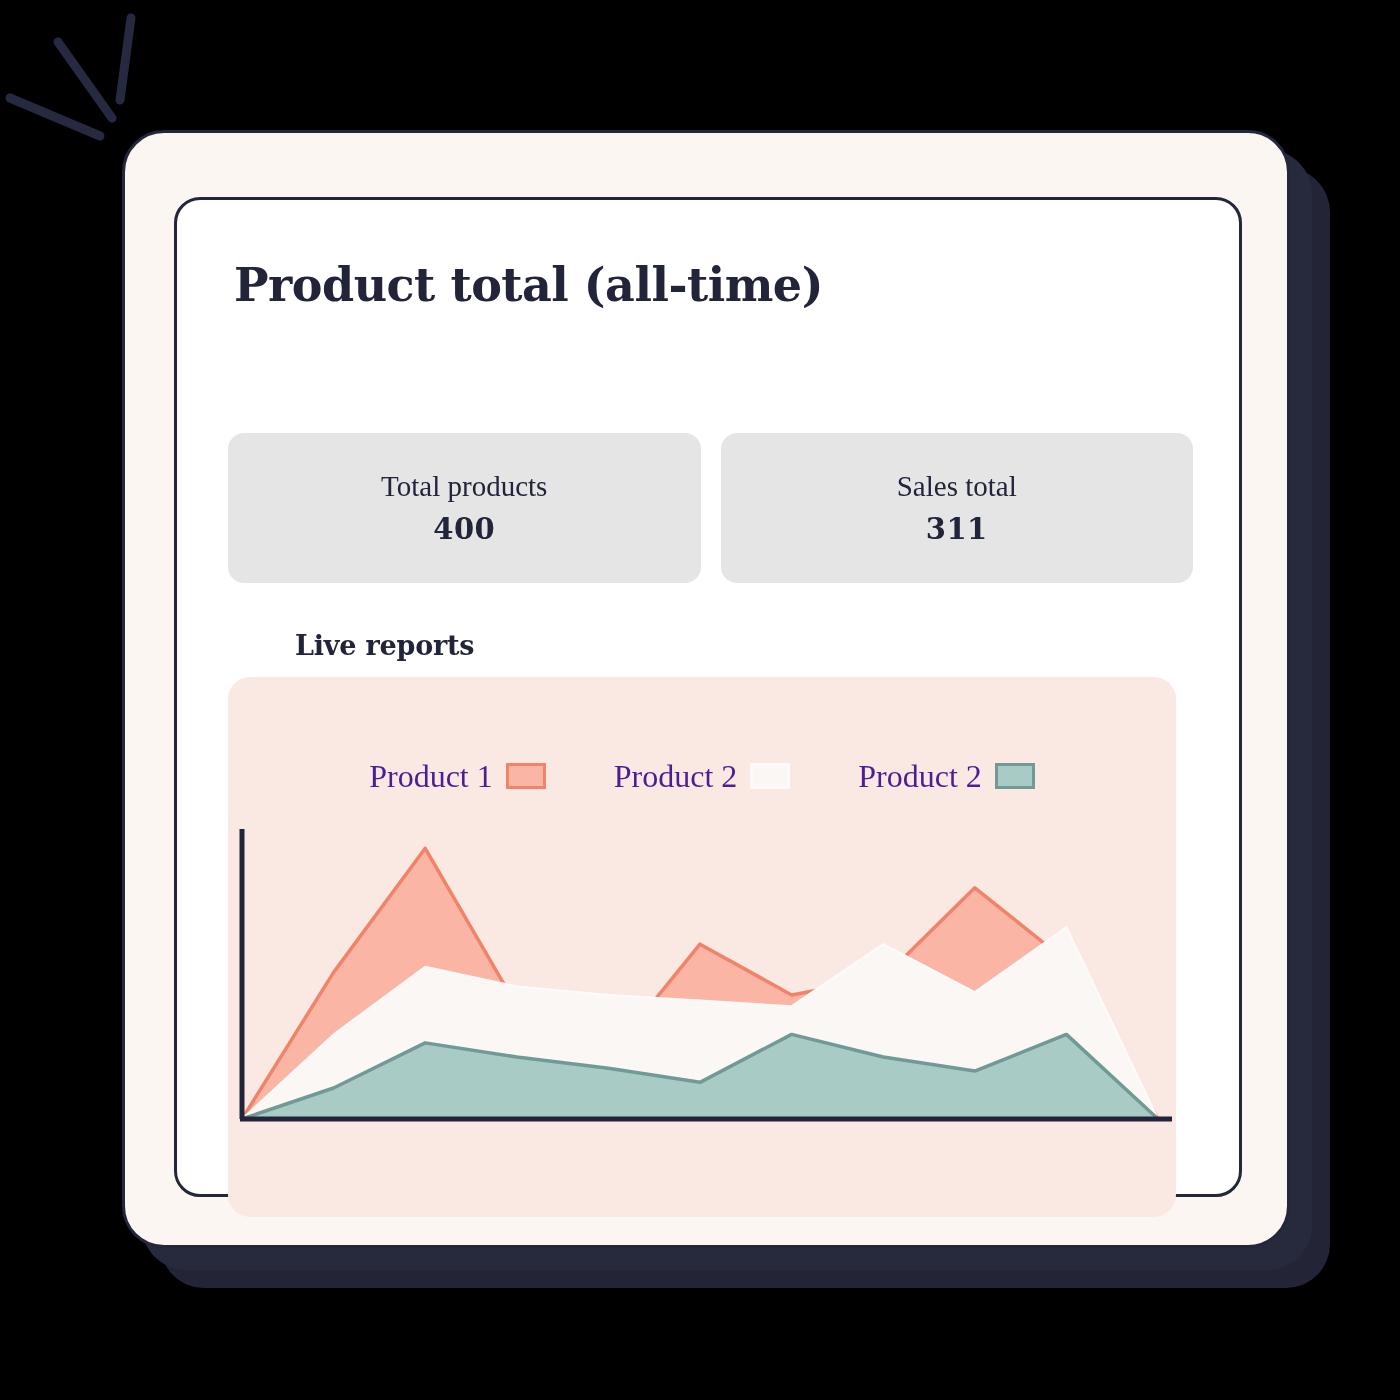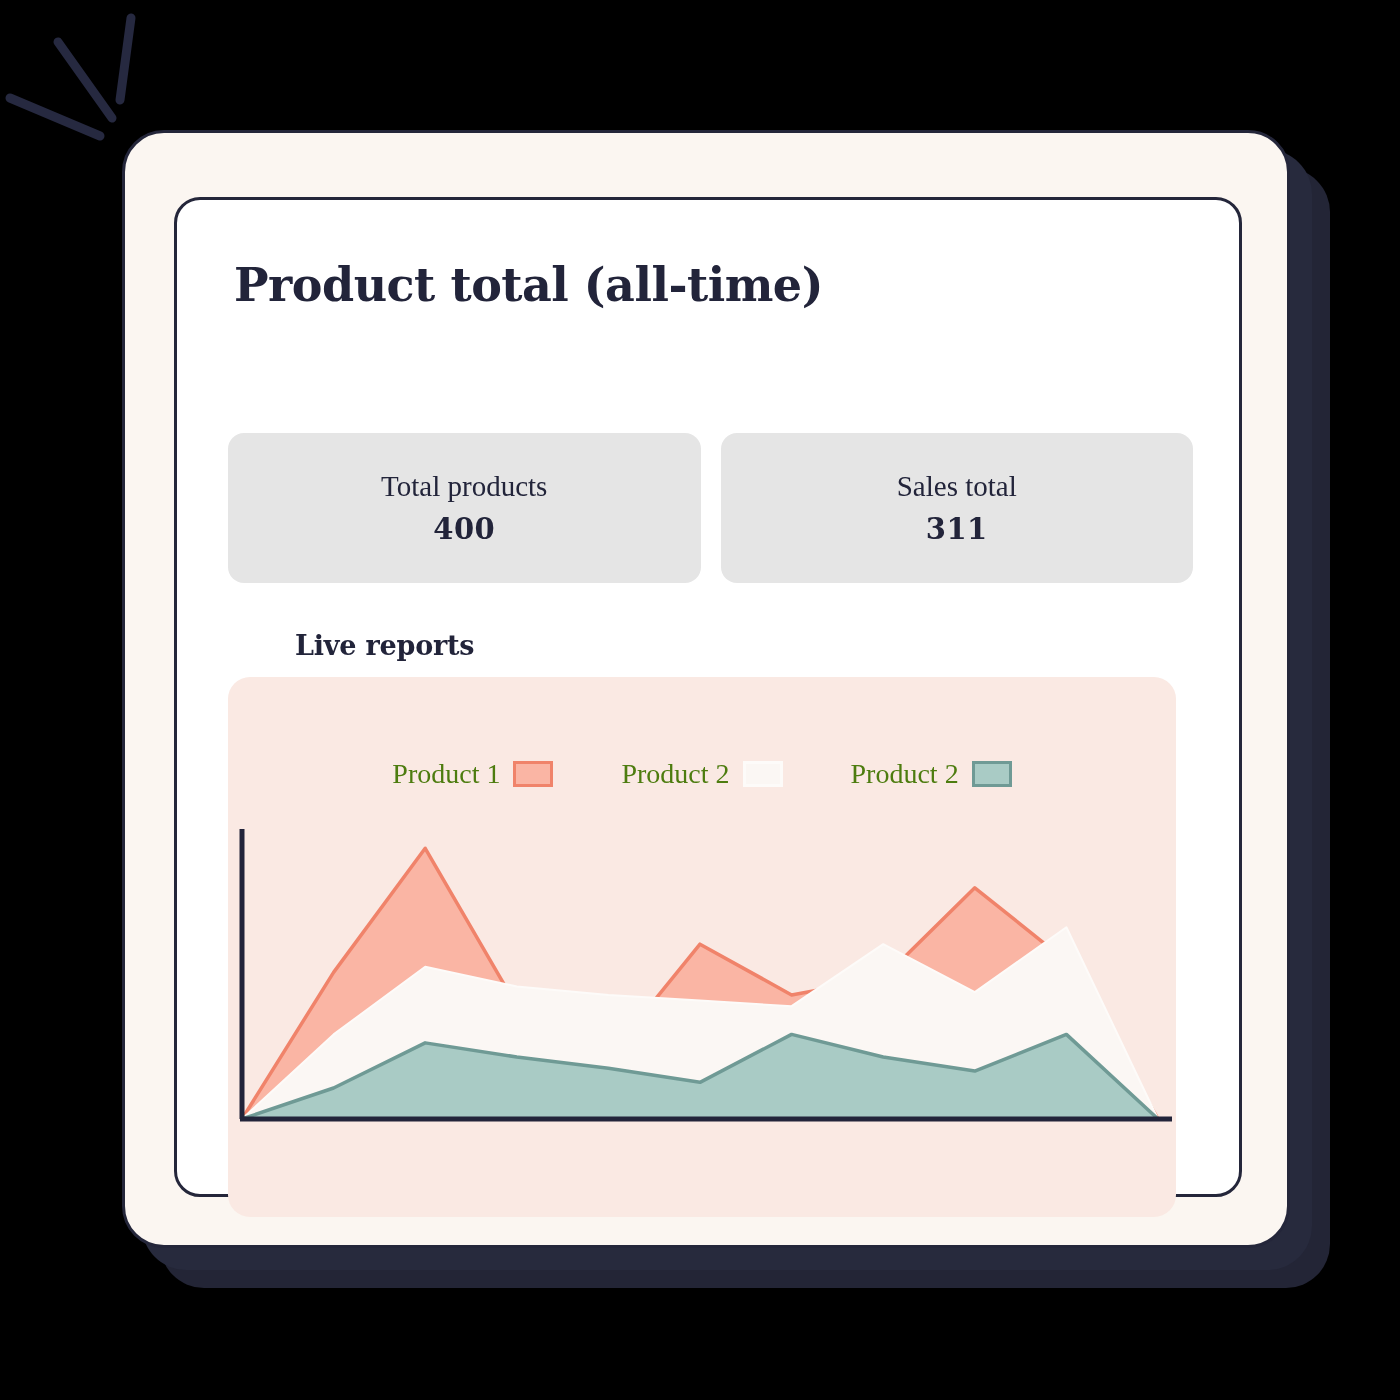--- a/index.html
+++ b/index.html
@@ -151,22 +151,22 @@
     justify-content: center;
     gap: 68px;
   }
   .legend-item {
     display: flex;
     align-items: center;
     gap: 13px;
   }
   .legend-label {
     font-family: "Liberation Serif", "DejaVu Serif", serif;
-    font-size: 28px;
-    color: #4d7c0f;
+    font-size: 32px;
+    color: #4c1d95;
     line-height: 1;
     white-space: nowrap;
     text-align: center;
   }
   .legend-swatch {
     width: 40px;
     height: 26px;
     box-sizing: border-box;
     border-width: 3px;
     border-style: solid;

